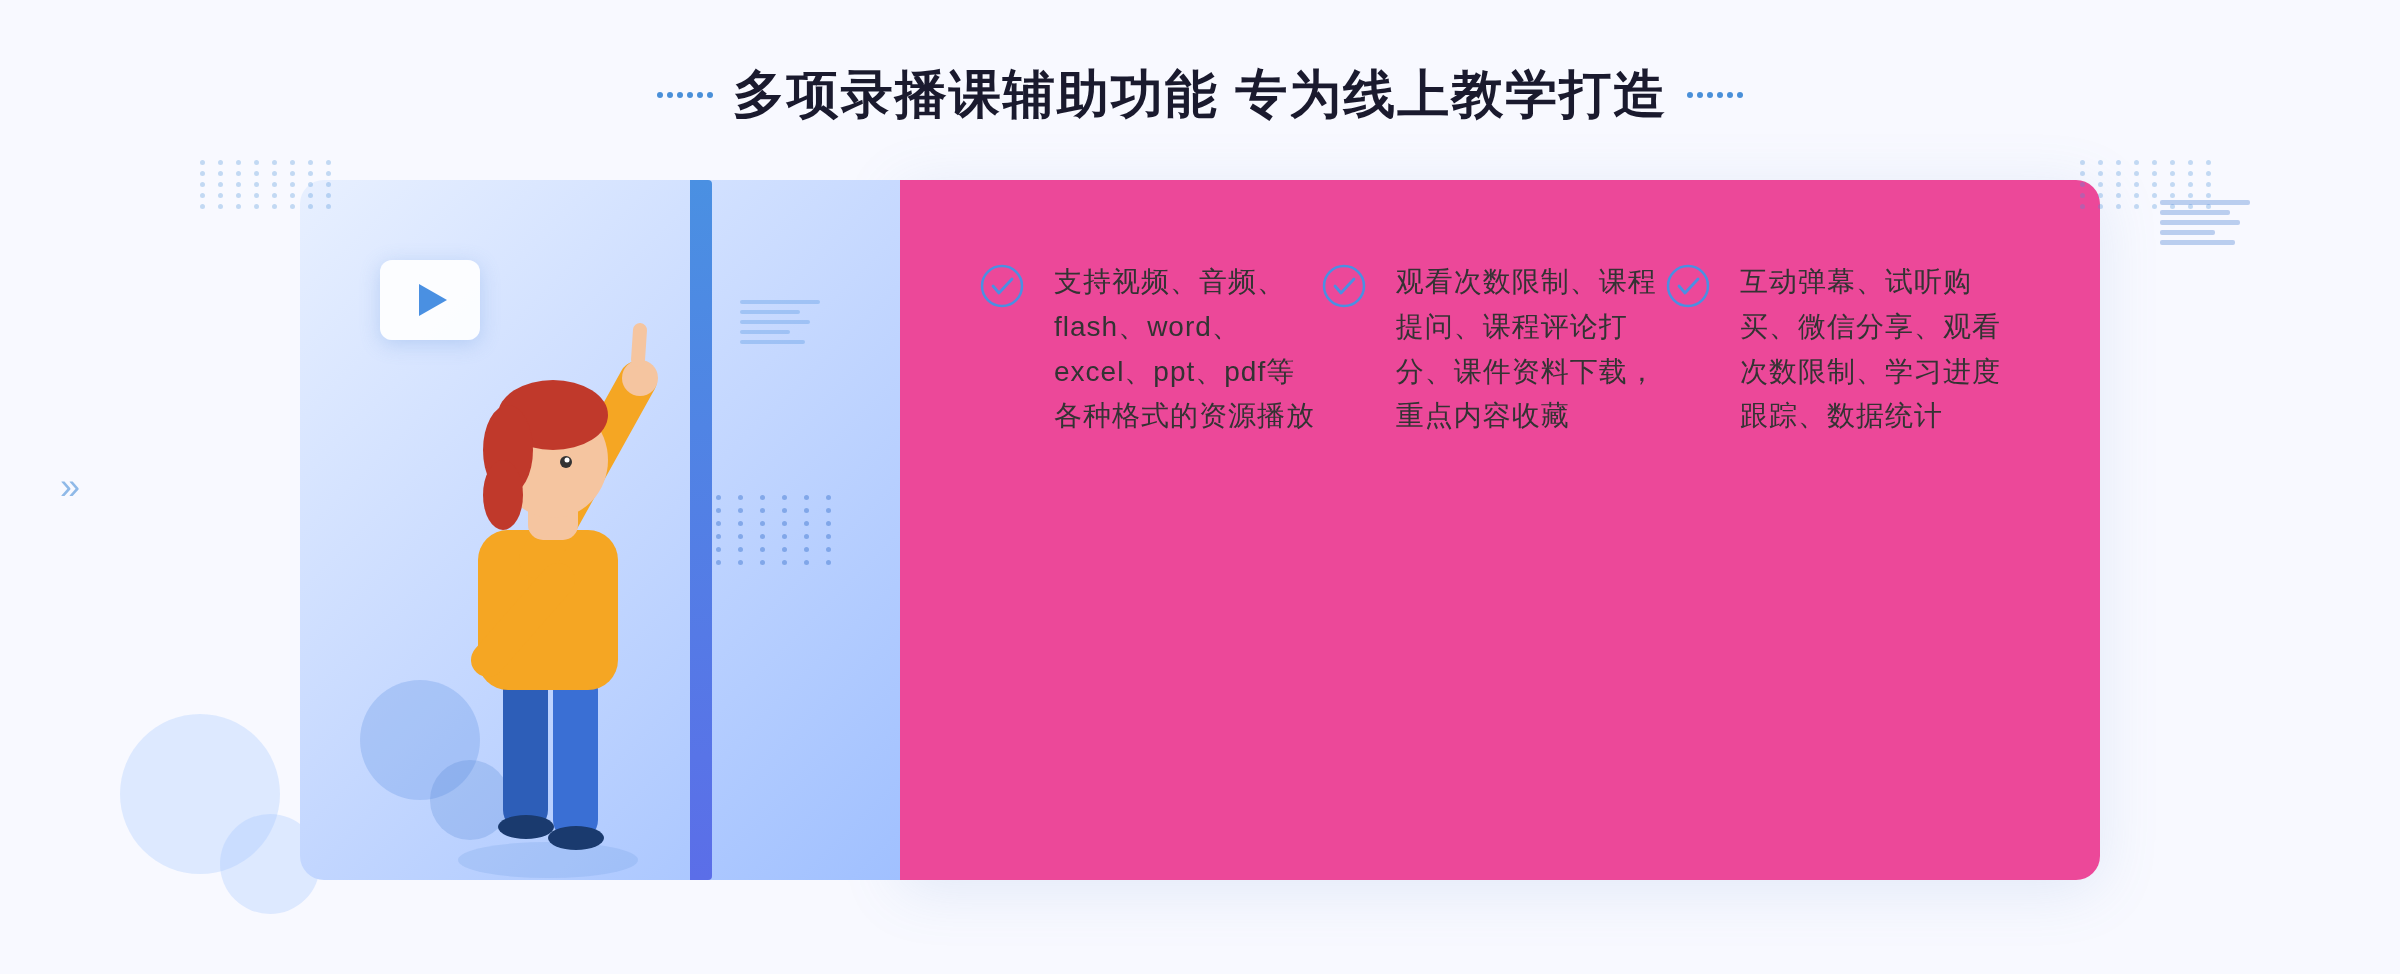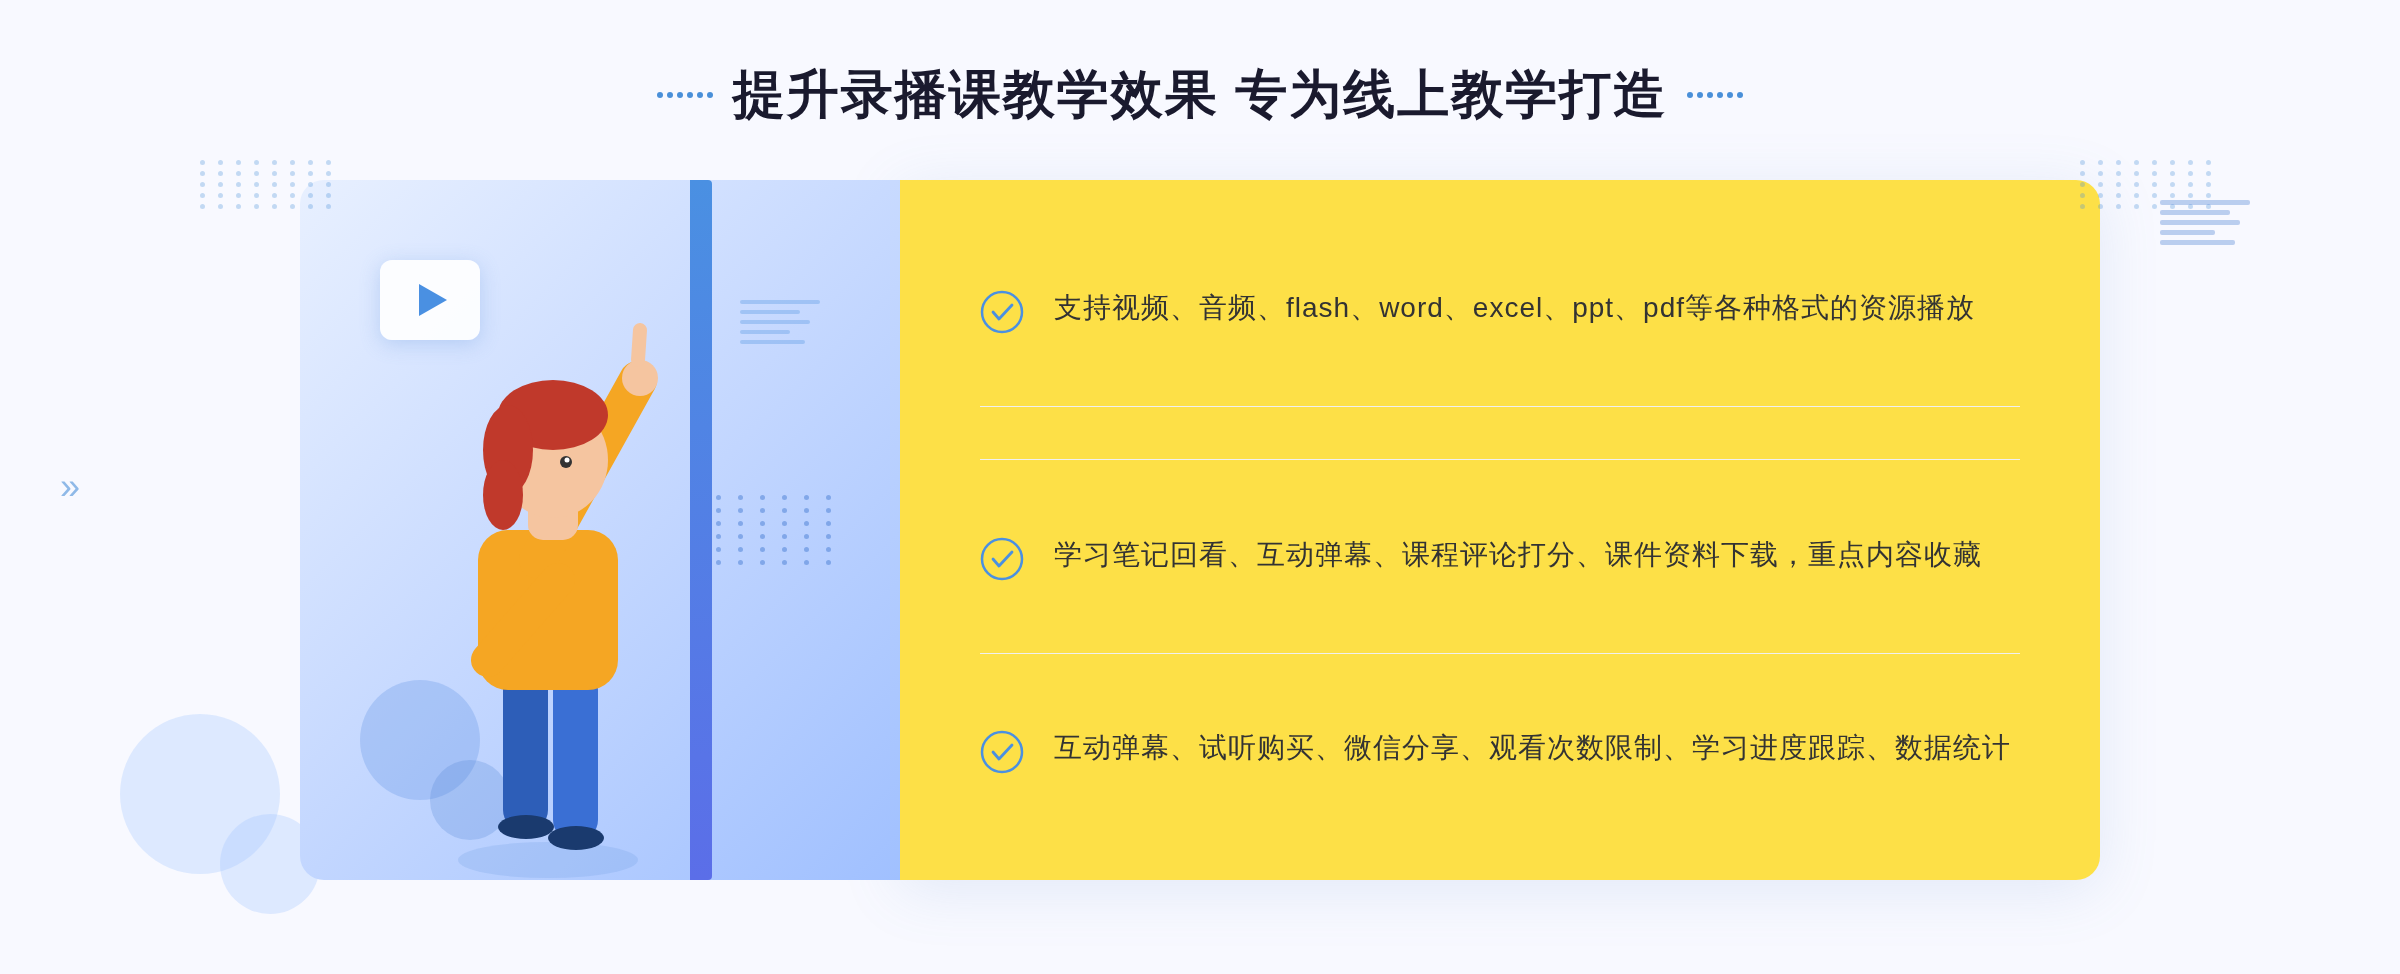--- a/index.html
+++ b/index.html
@@ -239,25 +239,24 @@
 
     
     .person-svg {
       width: 100%;
       height: 100%;
     }
 
     
     .right-panel {
       flex: 1;
-      background: #fde047;
+      background: #ec4899;
       border-radius: 0 24px 24px 0;
       padding: 60px 80px;
       display: flex;
-      flex-direction: column;
       justify-content: space-around;
       box-shadow: 0 10px 60px rgba(100, 140, 200, 0.15);
     }
 
     .feature-item {
       display: flex;
       align-items: flex-start;
       gap: 30px;
       padding: 20px 0;
     }
@@ -333,21 +332,21 @@
   <div class="header-section">
     <div class="main-title">
       <div class="title-decoration">
         <span></span>
           <span></span>
           <span></span>
         <span></span>
           <span></span>
           <span></span>
       </div>
-      <span>提升录播课教学效果 专为线上教学打造</span>
+      <span>多项录播课辅助功能 专为线上教学打造</span>
       <div class="title-decoration">
         <span></span>
           <span></span>
           <span></span>
         <span></span>
           <span></span>
           <span></span>
       </div>
     </div>
   </div>
@@ -464,21 +463,21 @@
       <div class="feature-divider"></div>
 
 
       <div class="feature-divider"></div>
 
       <div class="feature-item">
         <svg class="check-icon" viewBox="0 0 44 44" xmlns="http://www.w3.org/2000/svg">
           <circle cx="22" cy="22" r="20" fill="none" stroke="#4a90e2" stroke-width="2.5"></circle>
           <polyline points="13,22 19,29 32,15" fill="none" stroke="#4a90e2" stroke-width="2.8" stroke-linecap="round" stroke-linejoin="round"></polyline>
         </svg>
-        <span class="feature-text">学习笔记回看、互动弹幕、课程评论打分、课件资料下载，重点内容收藏</span>
+        <span class="feature-text">观看次数限制、课程提问、课程评论打分、课件资料下载，重点内容收藏</span>
       </div>
 
       <div class="feature-divider"></div>
 
       <div class="feature-item">
         <svg class="check-icon" viewBox="0 0 44 44" xmlns="http://www.w3.org/2000/svg">
           <circle cx="22" cy="22" r="20" fill="none" stroke="#4a90e2" stroke-width="2.5"></circle>
           <polyline points="13,22 19,29 32,15" fill="none" stroke="#4a90e2" stroke-width="2.8" stroke-linecap="round" stroke-linejoin="round"></polyline>
         </svg>
         <span class="feature-text">互动弹幕、试听购买、微信分享、观看次数限制、学习进度跟踪、数据统计</span>

